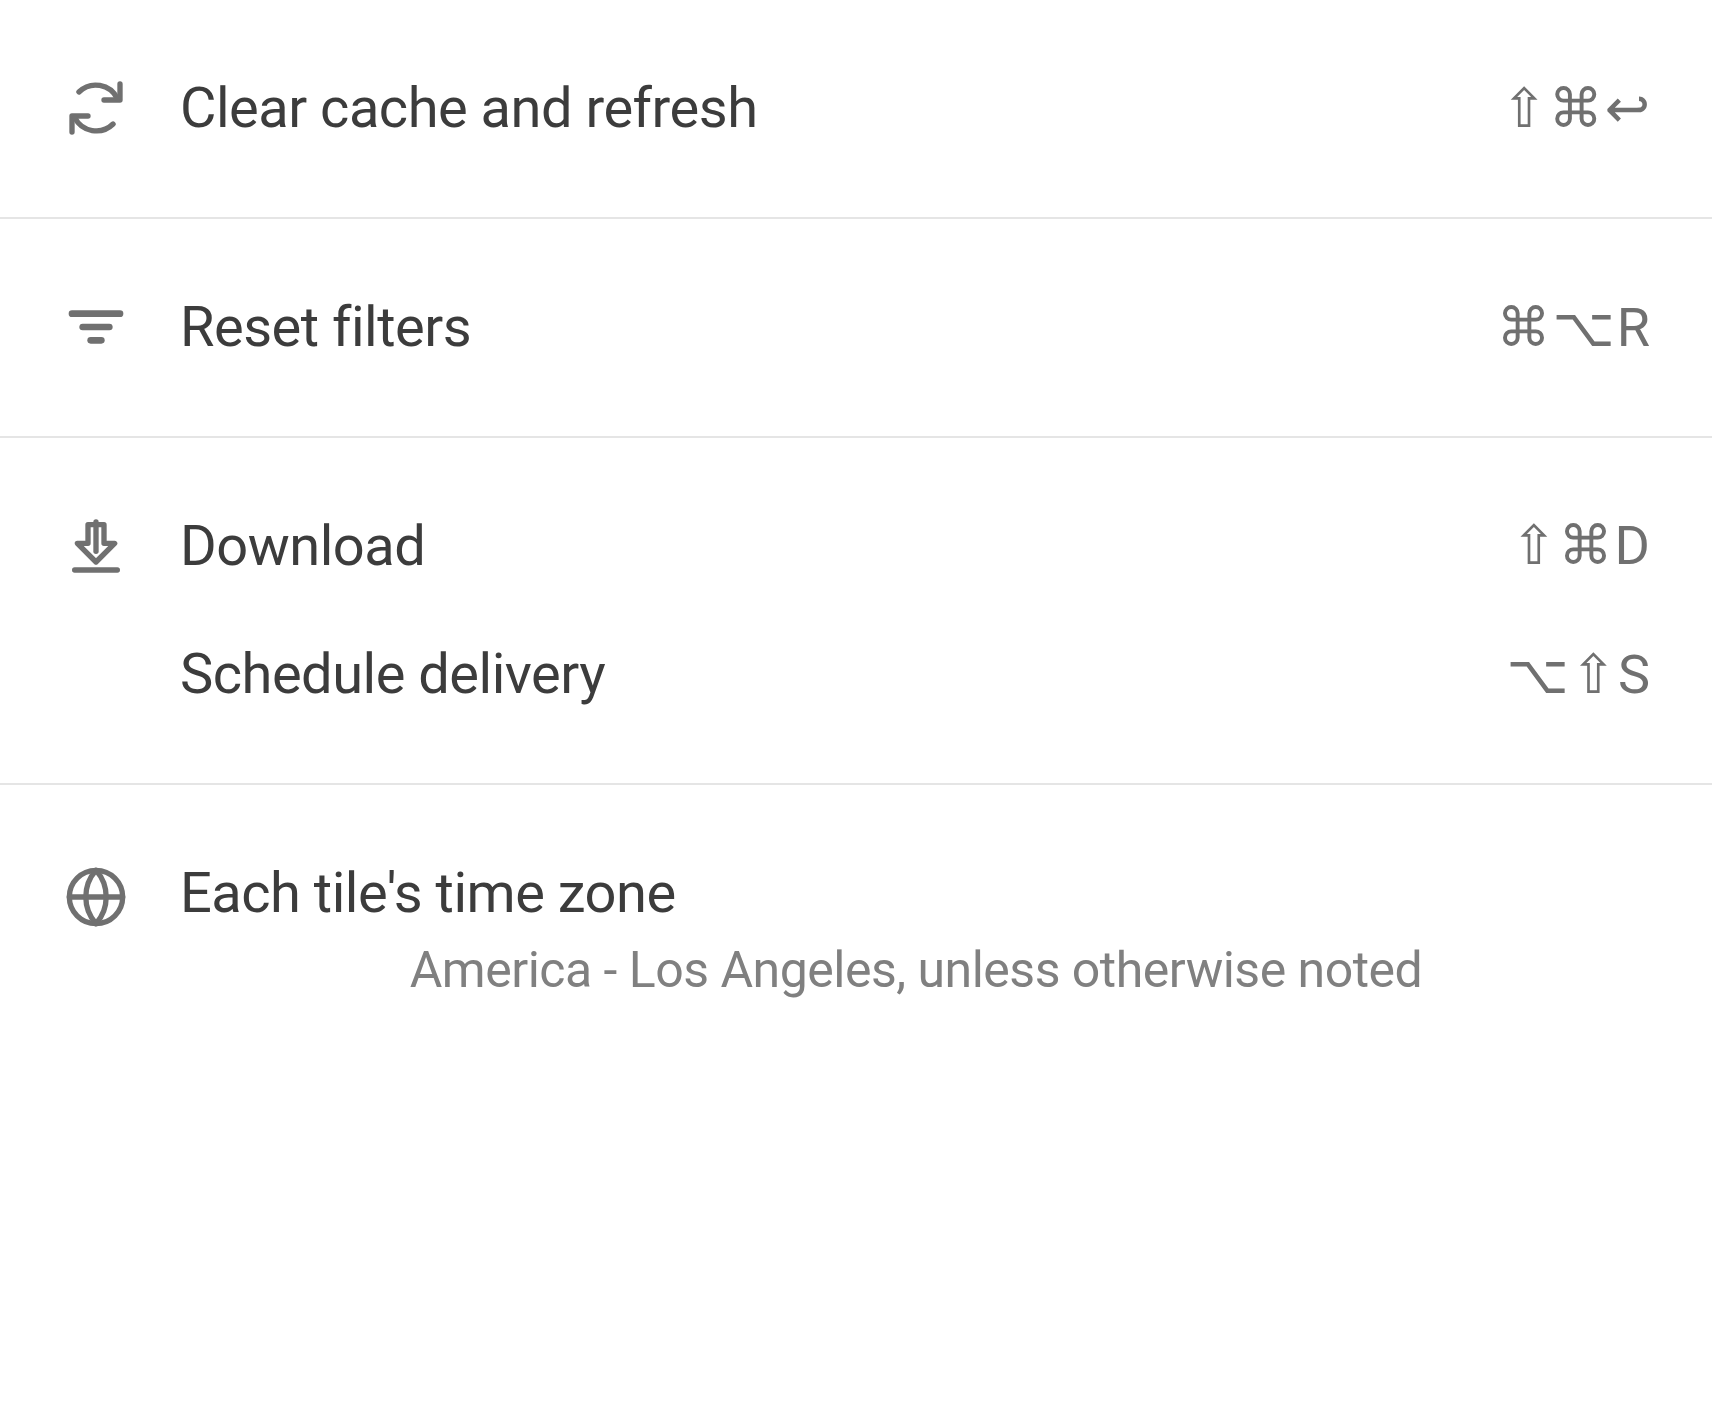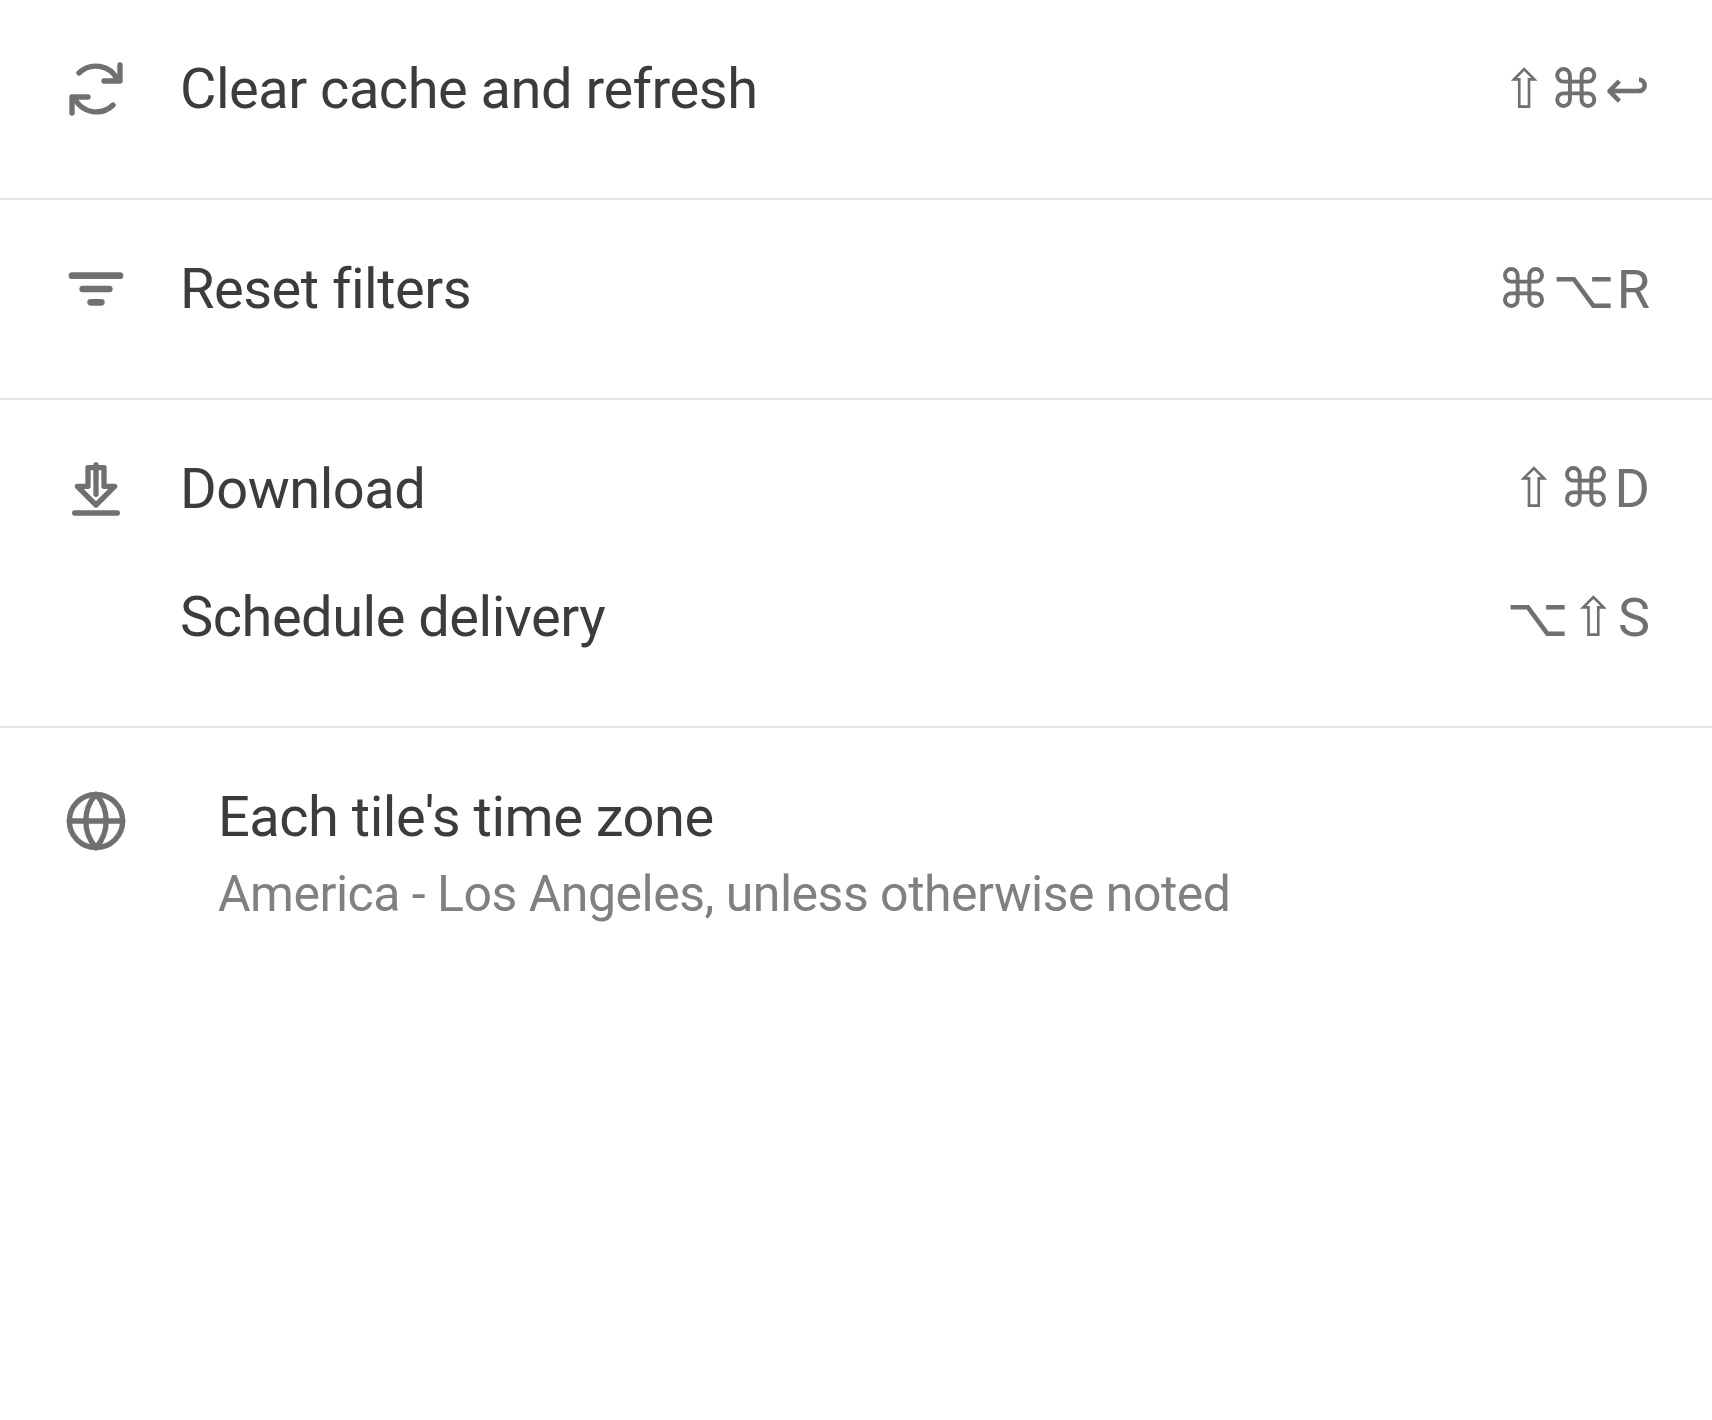--- a/index.html
+++ b/index.html
@@ -13,21 +13,21 @@
       width: 1712px;
       height: 1420px;
     }
     .menu {
       width: 100%;
       display: flex;
       flex-direction: column;
     }
     .menu-section {
       border-bottom: 2px solid #e5e5e5;
-      padding-top: 25px;
+      padding-top: 44px;
       padding-bottom: 44px;
     }
     .menu-section:last-child {
       border-bottom: none;
     }
     .menu-item {
       display: flex;
       align-items: center;
       padding: 28px 60px 28px 60px;
       cursor: pointer;
@@ -57,32 +57,32 @@
       font-size: 56px;
       line-height: 1.3;
       letter-spacing: -0.5px;
     }
     .sublabel {
       color: #808080;
       font-size: 50px;
       line-height: 1.3;
       margin-top: 8px;
       letter-spacing: -0.5px;
+      text-align: center;
     }
     .shortcut {
       color: #707070;
       font-size: 54px;
       letter-spacing: 2px;
       white-space: nowrap;
       flex-shrink: 0;
       margin-left: 40px;
     }
     .timezone-item {
       align-items: flex-start;
-      gap: 38px;
     }
     .timezone-item .icon-slot {
       margin-top: 4px;
     }
   </style>
 </head>
 <body>
 
 <div class="menu">
 

